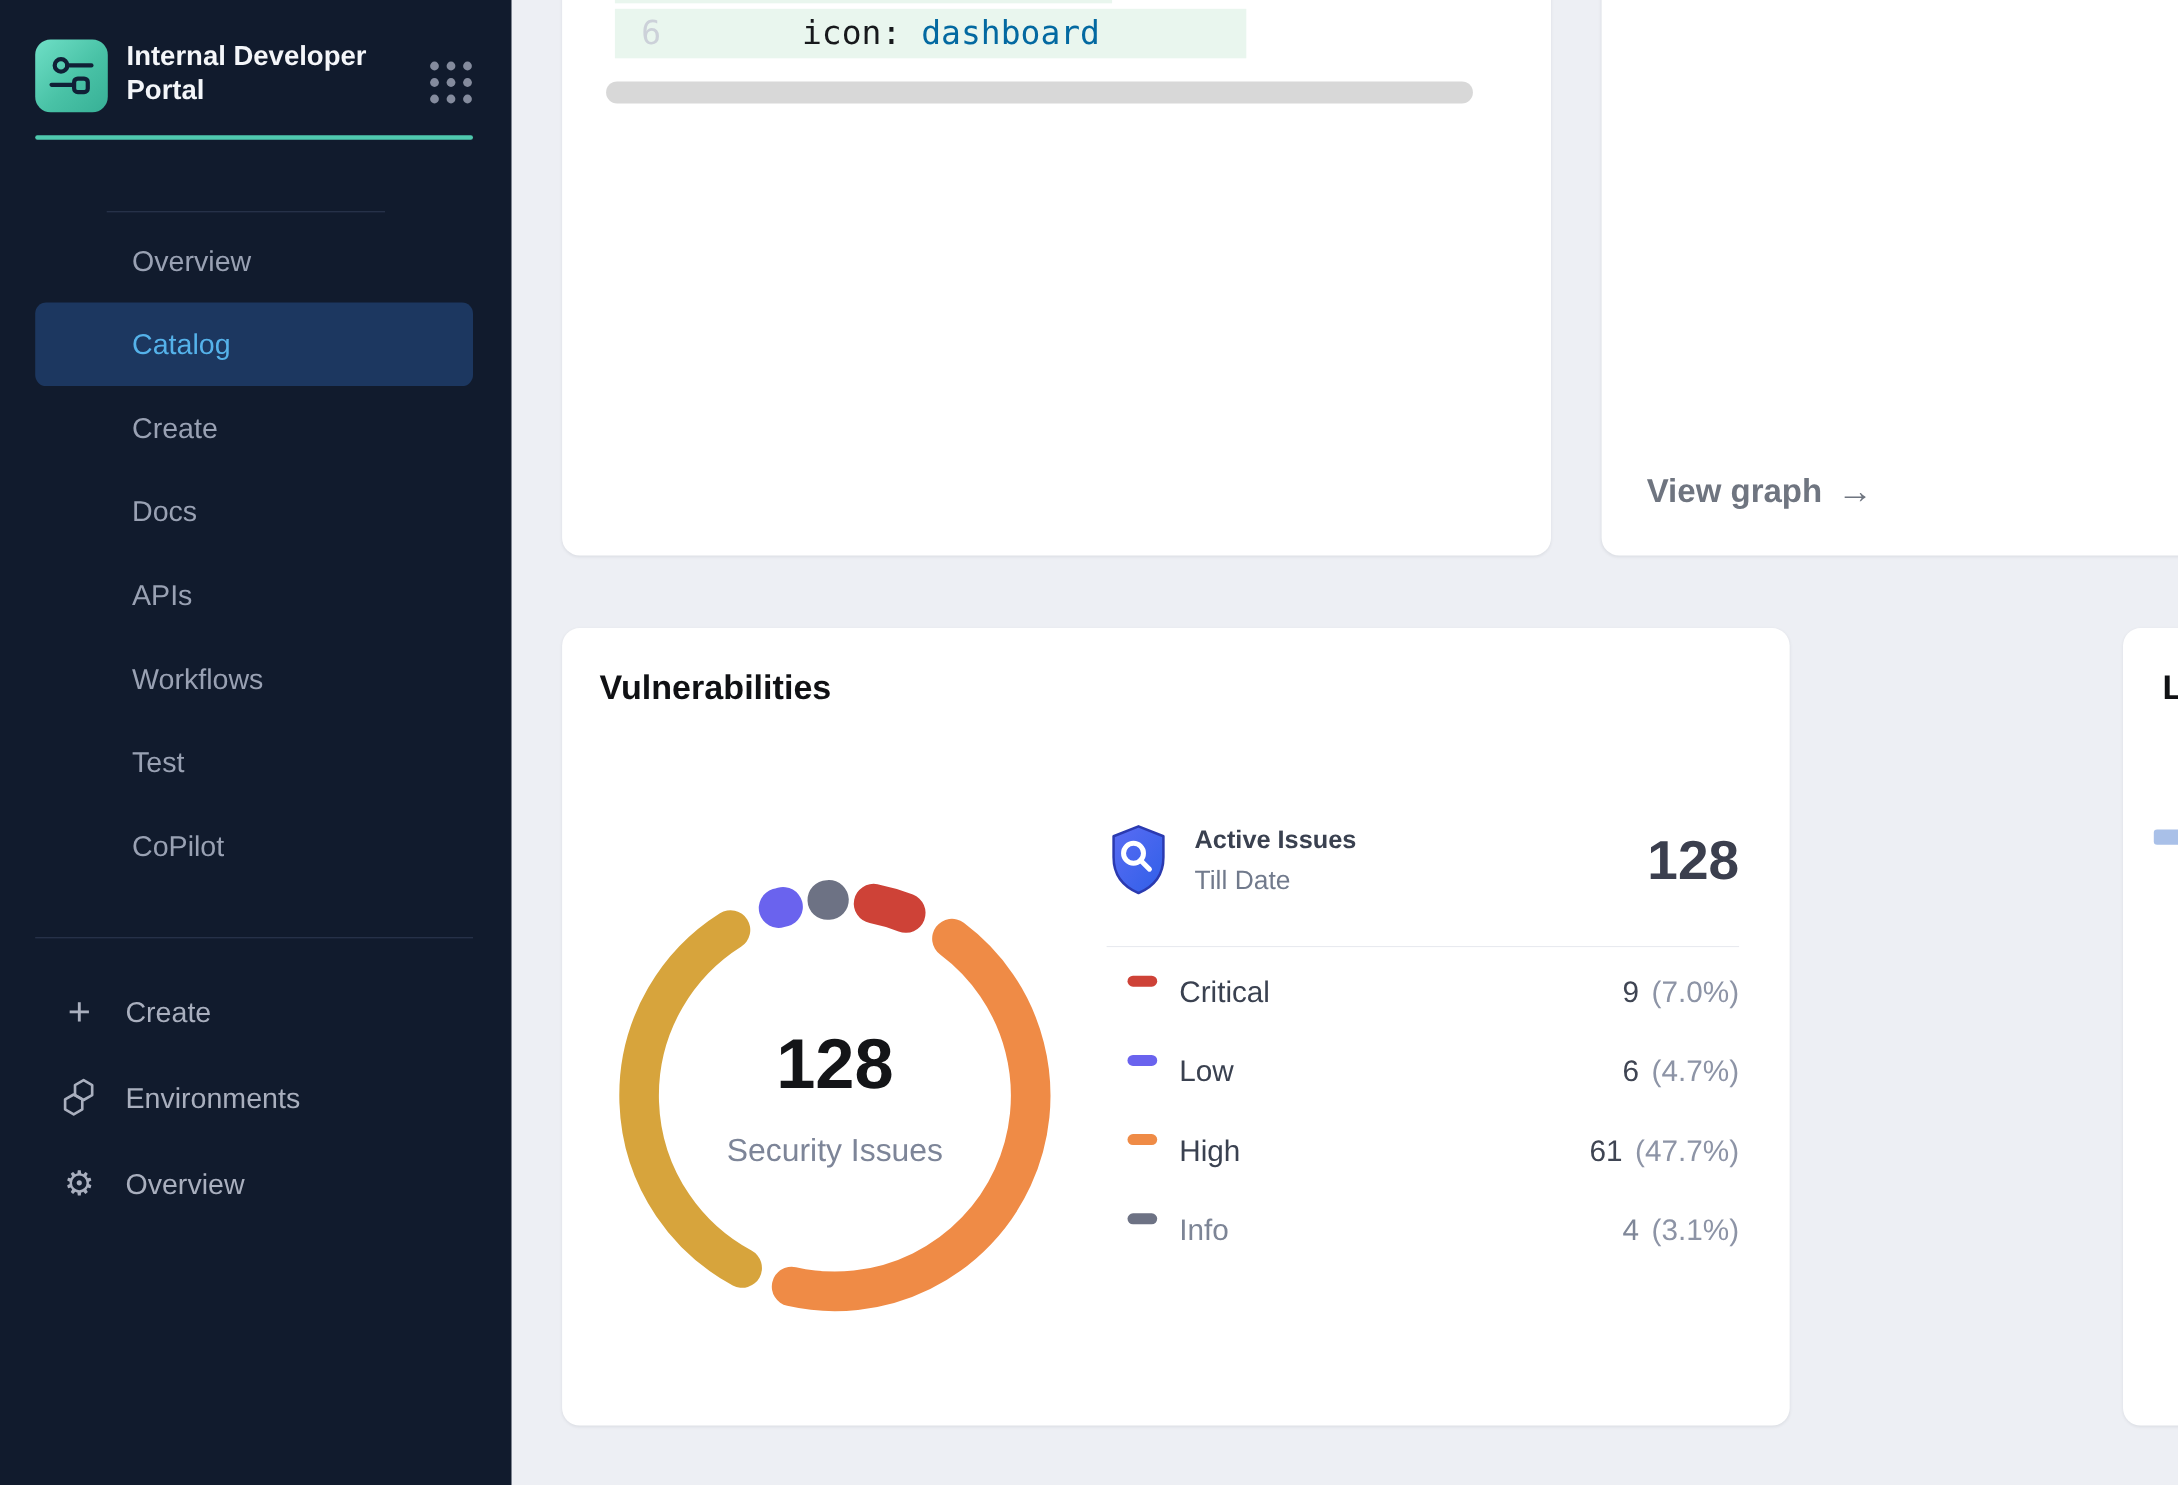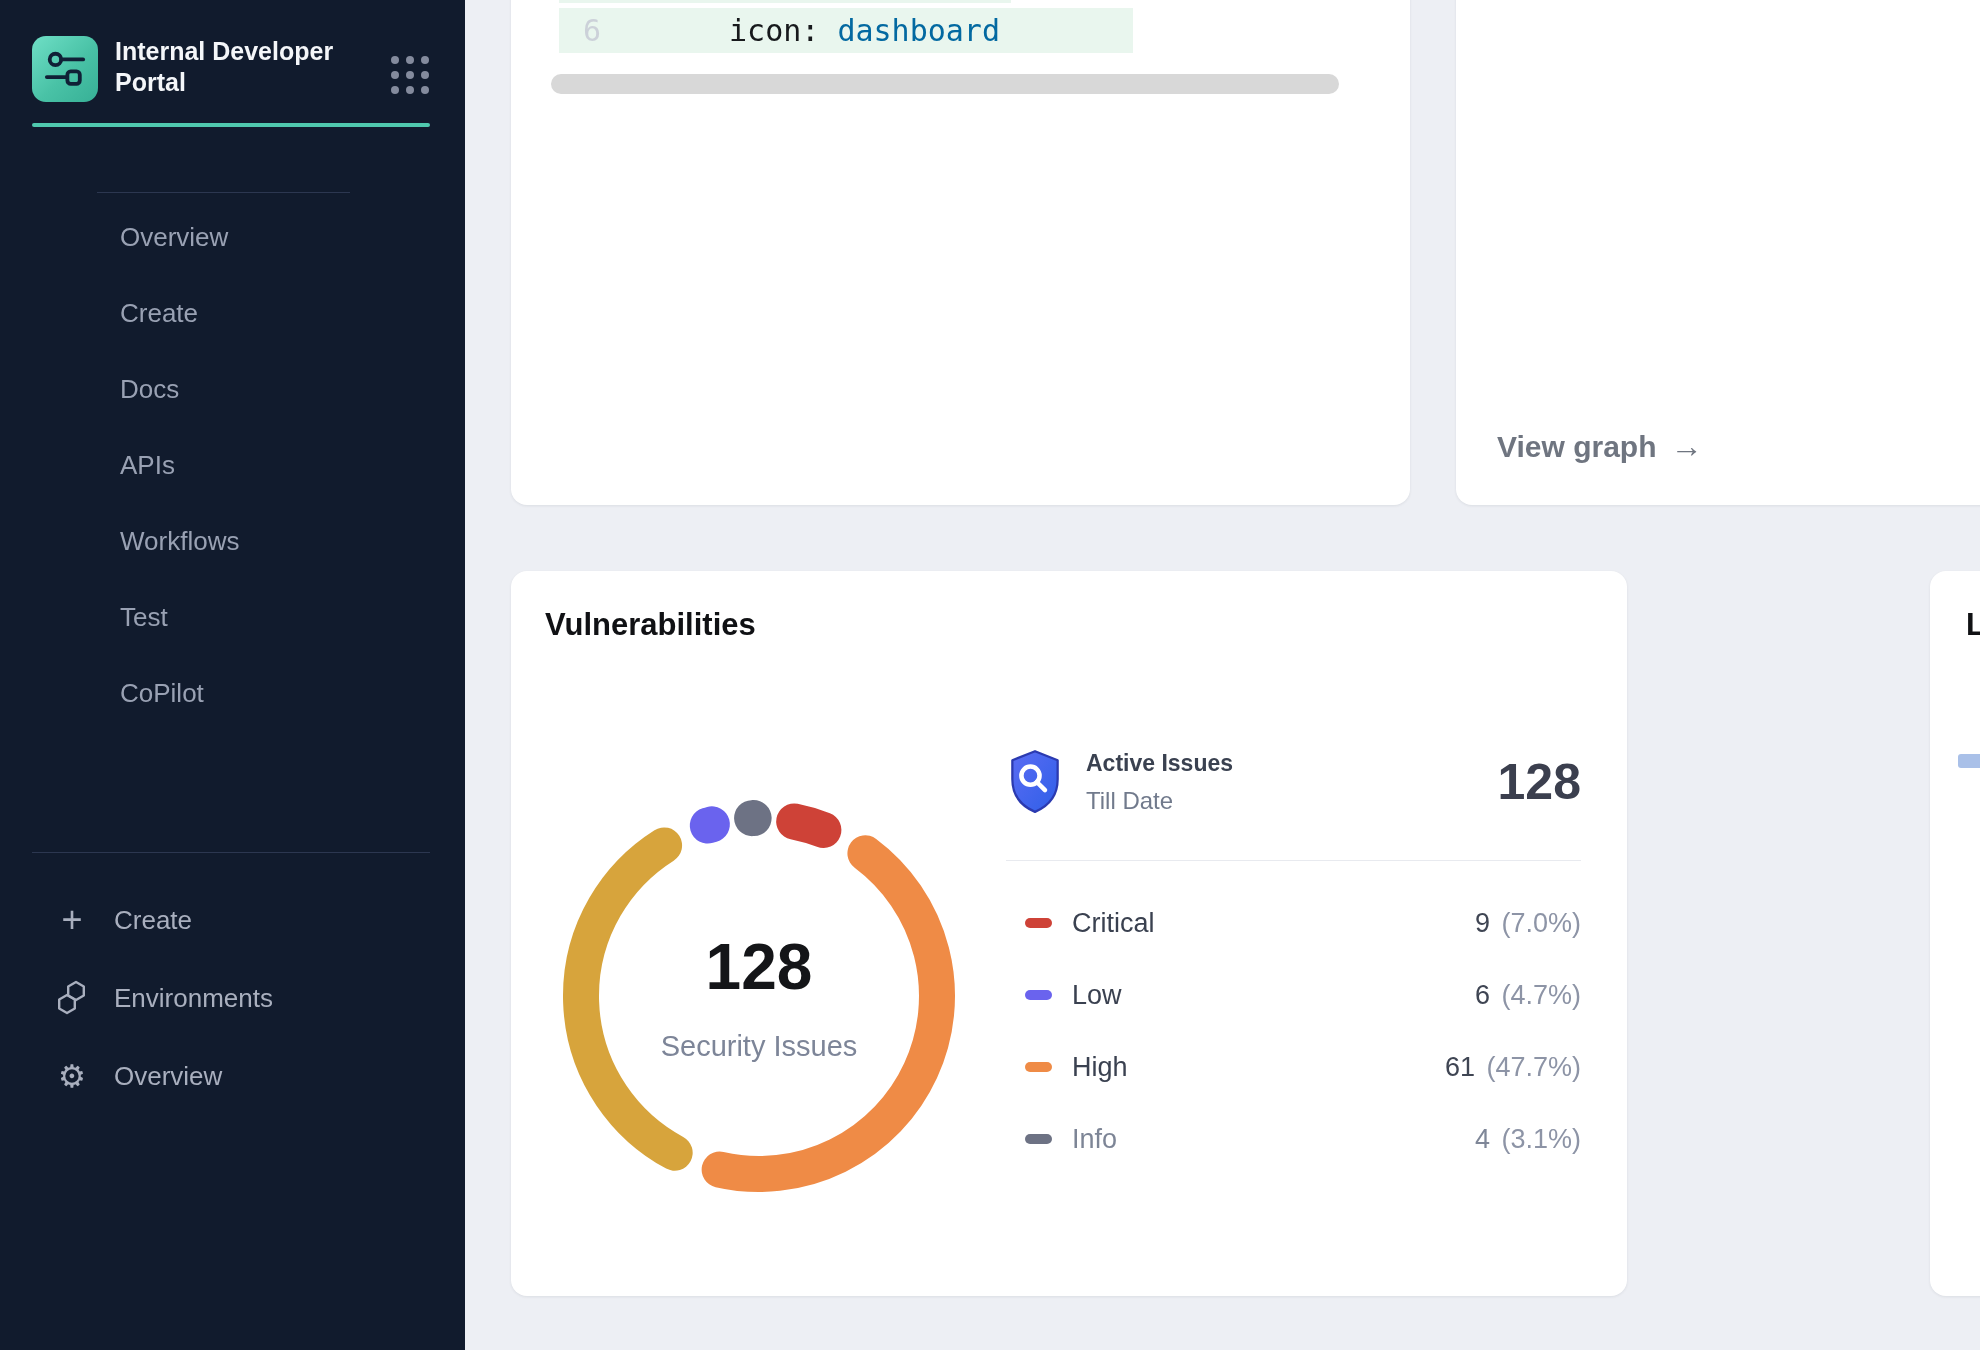--- a/index.html
+++ b/index.html
@@ -94,21 +94,21 @@
   .donut-label { font-size:29px; color:#7d8598; }
 
   .summary { position:absolute; left:495px; top:0; right:46px; }
   .summary-header { position:absolute; top:177px; left:0; right:0; display:flex; align-items:center; }
   .summary-titles { margin-left:22px; }
   .summary-title { font-size:23px; font-weight:bold; color:#3a4150; }
   .summary-subtitle { font-size:24px; color:#717a8c; margin-top:10px; }
   .summary-total { margin-left:auto; font-size:50px; font-weight:bold; color:#3b3f4e; }
   .summary-divider { position:absolute; top:289px; left:0; right:0; height:1px; background:#e8eaef; }
   .sev-rows { position:absolute; top:316px; left:0; right:0; }
-  .sev-row { height:72px; display:flex; align-items:center; }
+  .sev-row { height:72px; display:flex; }
   .sev-pill { width:27px; height:10px; border-radius:5px; margin-left:19px; flex:0 0 auto; }
   .sev-label { margin-left:20px; font-size:27px; color:#3a4150; }
   .sev-value { margin-left:auto; font-size:27px; color:#3f4553; }
   .sev-pct { color:#8d94a6; margin-left:4px; }
   .sev-row.muted .sev-label { color:#7d8596; }
   .sev-row.muted .sev-count { color:#7f8798; }
 
   
   .partial-title { position:absolute; left:36px; top:36px; font-size:31px; font-weight:bold; color:#101114; }
   .partial-bar { position:absolute; left:28px; top:183px; width:80px; height:14px; background:#a9c0e8; border-radius:3px; }
@@ -137,20 +137,21 @@
         <i></i>
         <i></i>
         <i></i>
     </div>
   </div>
   <div class="teal-rule"></div>
   <div class="nav-divider-top"></div>
 
   <nav class="nav">
     <div class="nav-item">Overview</div>
+    <div class="nav-item active">Catalog</div>
     <div class="nav-item">Create</div>
     <div class="nav-item">Docs</div>
     <div class="nav-item">APIs</div>
     <div class="nav-item">Workflows</div>
     <div class="nav-item">Test</div>
     <div class="nav-item">CoPilot</div>
   </nav>
 
   <div class="sidebar-divider-bottom"></div>
 

